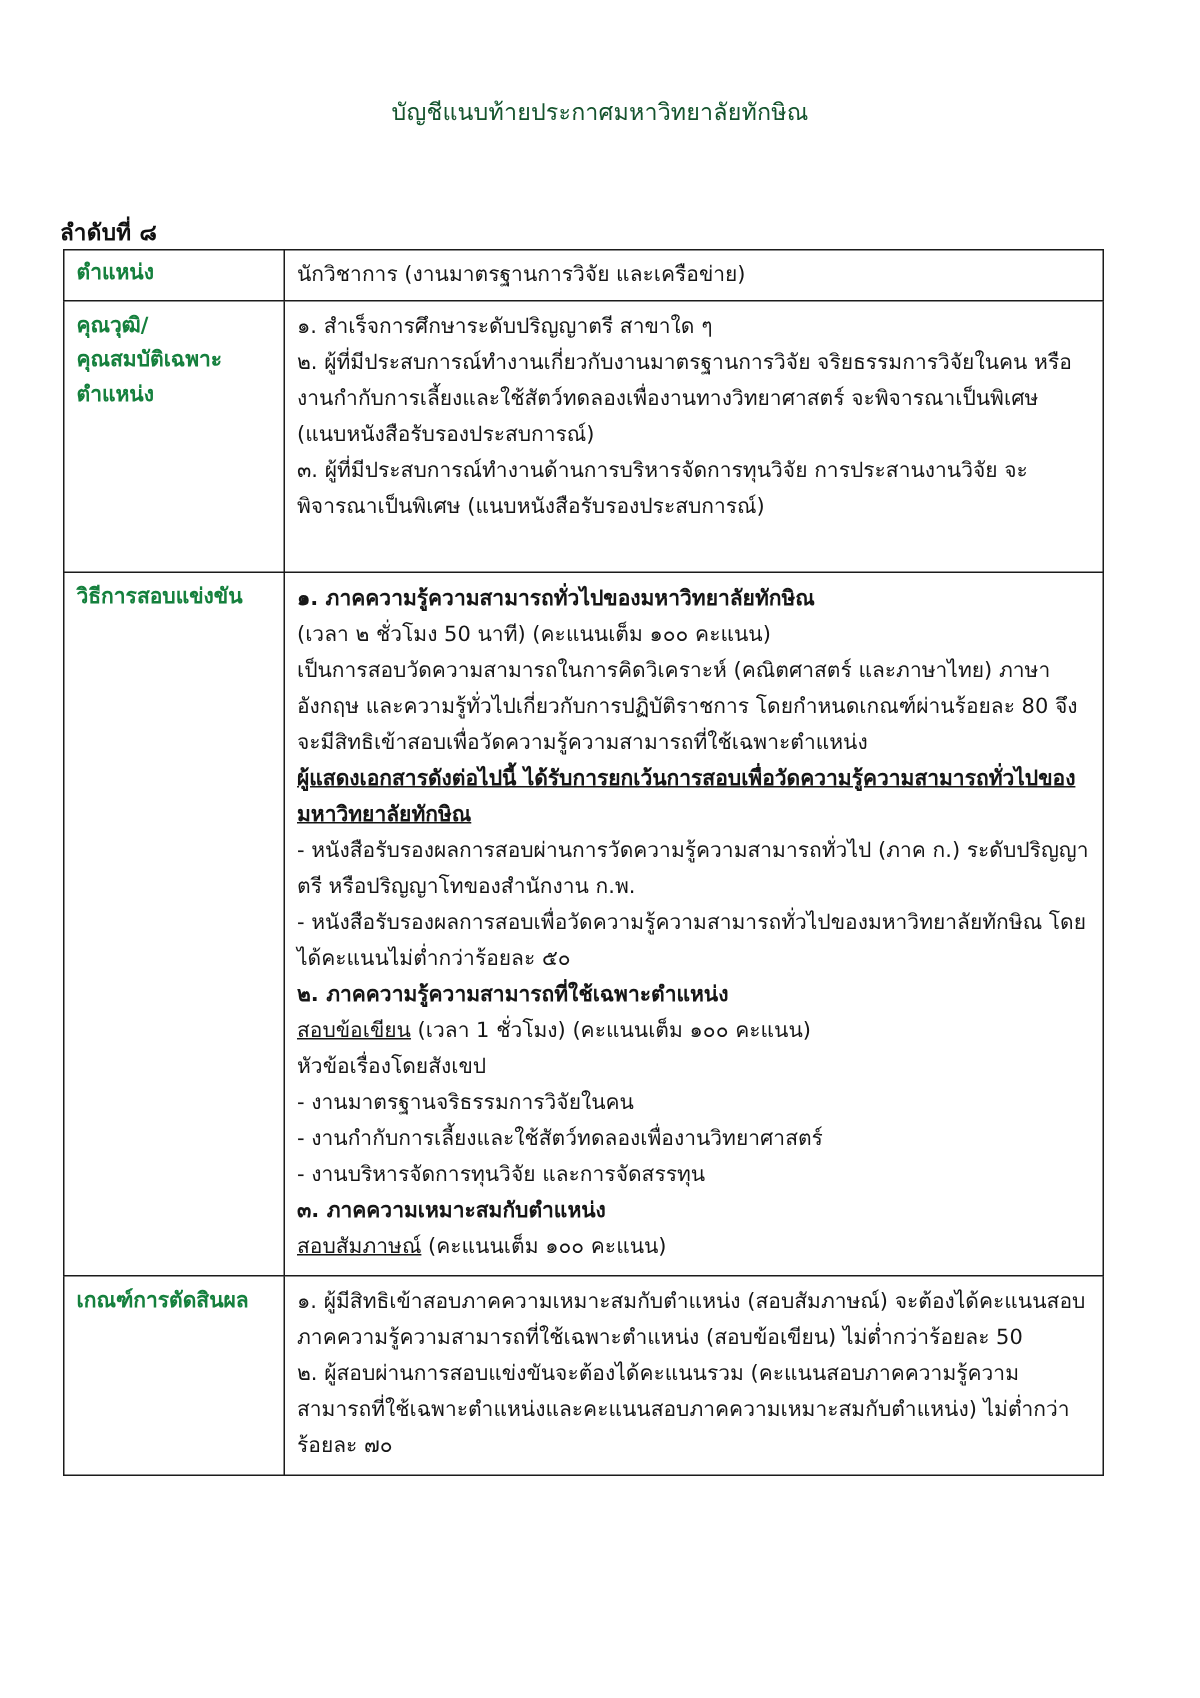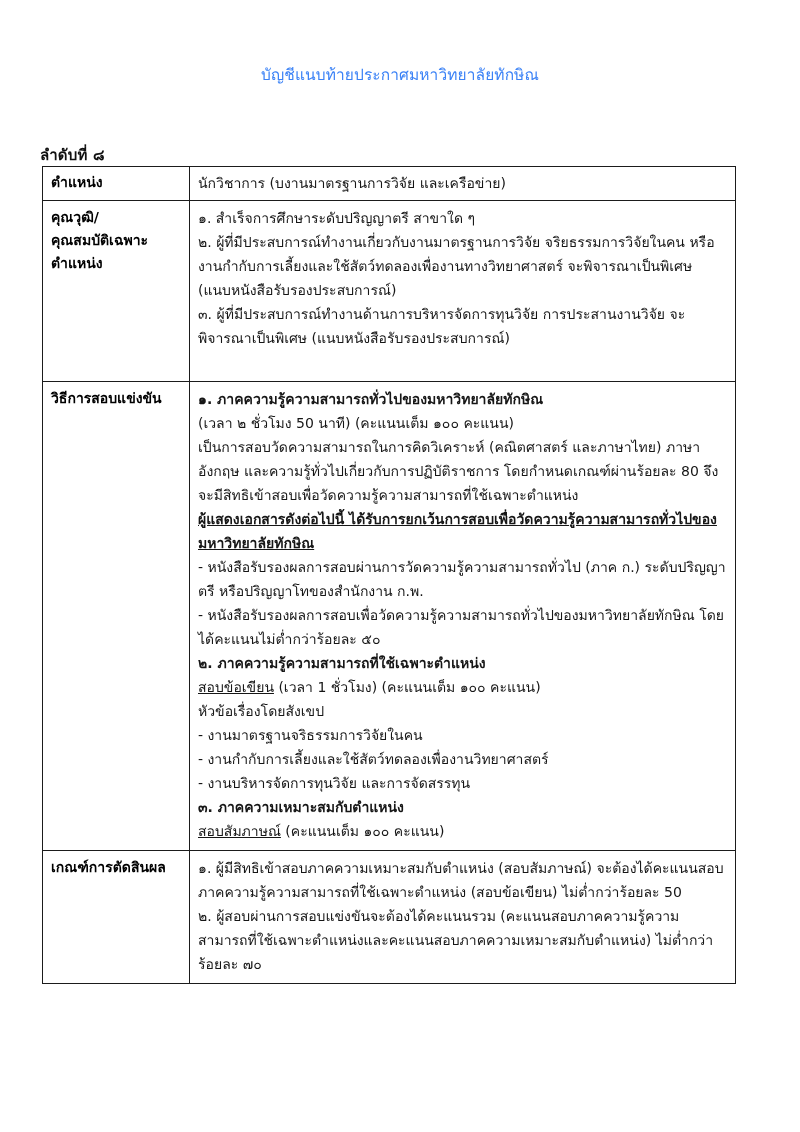--- a/index.html
+++ b/index.html
@@ -26,21 +26,21 @@
     position: absolute;
     left: 0;
     top: 62px;
     width: 800px;
     text-align: center;
   }
   .doc-header .hline {
     font-size: 15.5px;
     line-height: 26px;
     letter-spacing: 0.1px;
-    color: #3b82f6;
+    color: #14532d;
     white-space: pre;
     text-align: center;
   }
 
   
   .order-no {
     position: absolute;
     left: 40px;
     top: 143px;
     font-size: 15px;
@@ -61,21 +61,21 @@
   .spec-table td {
     border: 1.1px solid #1b1b1b;
     vertical-align: top;
     padding: 5px 8px 7px 8px;
   }
   .spec-table td.label-cell {
     width: 130px;
     font-size: 14px;
     font-weight: bold;
     line-height: 23px;
-    color: #000000;
+    color: #15803d;
     white-space: pre-line;
     margin-top: 38px;
   }
   .spec-table td.value-cell {
     font-size: 14px;
     line-height: 24px;
     color: #161616;
   }
   .spec-table tr.short-row td {
     padding-top: 4px;
@@ -103,21 +103,21 @@
     <div class="hline">บัญชีแนบท้ายประกาศมหาวิทยาลัยทักษิณ</div>
   </div>
 
   <div class="order-no">ลำดับที่ ๘</div>
 
   <table class="spec-table">
     <tbody>
         <tr class="short-row">
           <td class="label-cell">ตำแหน่ง</td>
           <td class="value-cell">
-            <span class="line">นักวิชาการ (บงานมาตรฐานการวิจัย และเครือข่าย)</span>
+            <span class="line">นักวิชาการ (งานมาตรฐานการวิจัย และเครือข่าย)</span>
           </td>
         </tr>
         <tr>
           <td class="label-cell">คุณวุฒิ/
 คุณสมบัติเฉพาะ
 ตำแหน่ง</td>
           <td class="value-cell">
             <span class="line">๑. สำเร็จการศึกษาระดับปริญญาตรี สาขาใด ๆ</span>
             <span class="line">๒. ผู้ที่มีประสบการณ์ทำงานเกี่ยวกับงานมาตรฐานการวิจัย จริยธรรมการวิจัยในคน หรืองานกำกับการเลี้ยงและใช้สัตว์ทดลองเพื่องานทางวิทยาศาสตร์ จะพิจารณาเป็นพิเศษ (แนบหนังสือรับรองประสบการณ์)</span>
             <span class="line">๓. ผู้ที่มีประสบการณ์ทำงานด้านการบริหารจัดการทุนวิจัย การประสานงานวิจัย จะพิจารณาเป็นพิเศษ (แนบหนังสือรับรองประสบการณ์)</span>

